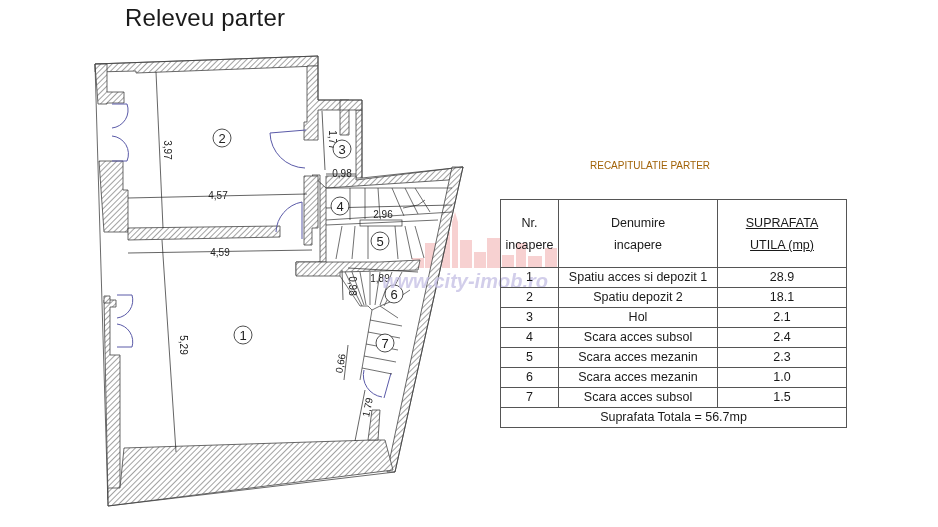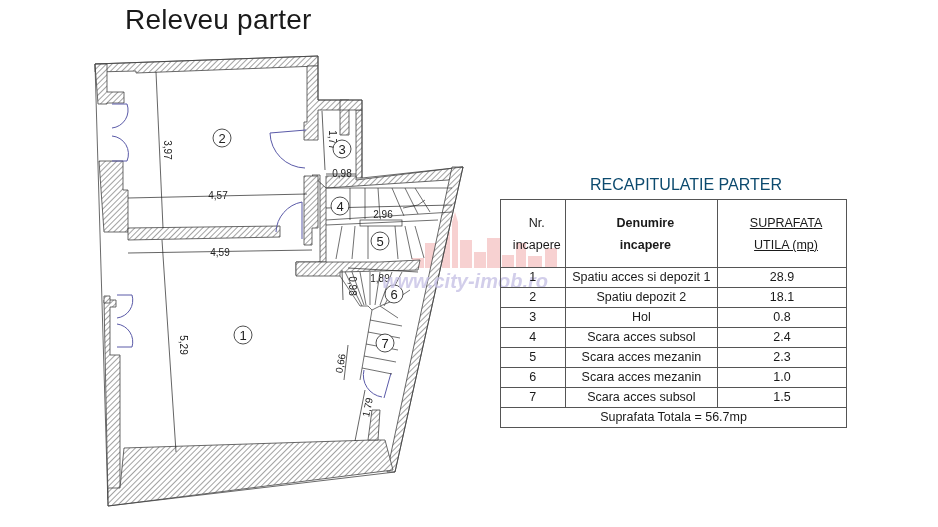--- a/index.html
+++ b/index.html
@@ -1,27 +1,27 @@
 <!DOCTYPE html>
 <html><head>
 <meta charset="utf-8">
 <style>
   html, body { margin:0; padding:0; background:#ffffff; }
   body { width:938px; height:527px; position:relative; overflow:hidden; font-family:"Liberation Sans", sans-serif; color:#111; }
-  .title { position:absolute; left:125px; top:4px; font-size:28px; color:#1a1a1a; letter-spacing:0.2px; }
+  .title { position:absolute; left:125px; top:4px; font-size:24px; color:#1a1a1a; letter-spacing:0.2px; }
   #plan { position:absolute; left:0; top:0; }
   .dim { font-family:"Liberation Sans", sans-serif; font-size:10px; fill:#222; }
   .roomnum { font-family:"Liberation Sans", sans-serif; font-size:13px; fill:#222; }
   .watermark { font-family:"Liberation Sans", sans-serif; font-size:20px; font-weight:bold; font-style:italic; fill:#c7c2e6; opacity:0.8; }
-  .recap-title { position:absolute; left:590px; top:176px; font-size:16px; color:#0c4a6e; }
+  .recap-title { position:absolute; left:590px; top:160px; font-size:10px; color:#a16207; }
   table.recap { position:absolute; left:500px; top:199px; border-collapse:collapse; width:347px; font-size:12.5px; color:#1a1a1a; }
   table.recap td { border:1px solid #555; text-align:center; padding:0; height:19px; line-height:17px; }
-  table.recap td.h { height:67px; line-height:22px; vertical-align:middle;padding-left:8px; }
+  table.recap td.h { height:67px; line-height:22px; vertical-align:middle; }
   table.recap td.c1 { width:57px; }
-  table.recap td.c2 { width:158px;font-weight:bold; }
+  table.recap td.c2 { width:158px; }
   table.recap td.c3 { width:128px;text-decoration:underline; }
 </style>
 </head>
 <body>
 
 <div class="title">Releveu parter</div>
 
 <svg id="plan" width="938" height="527" viewBox="0 0 938 527">
   <defs>
     <pattern id="hatch" patternUnits="userSpaceOnUse" width="4" height="4" patternTransform="rotate(45)">
@@ -225,21 +225,21 @@
     <td>28.9</td>
   </tr>
   <tr>
     <td>2</td>
     <td>Spatiu depozit 2</td>
     <td>18.1</td>
   </tr>
   <tr>
     <td>3</td>
     <td>Hol</td>
-    <td>0.8</td>
+    <td>2.1</td>
   </tr>
   <tr>
     <td>4</td>
     <td>Scara acces subsol</td>
     <td>2.4</td>
   </tr>
   <tr>
     <td>5</td>
     <td>Scara acces mezanin</td>
     <td>2.3</td>

